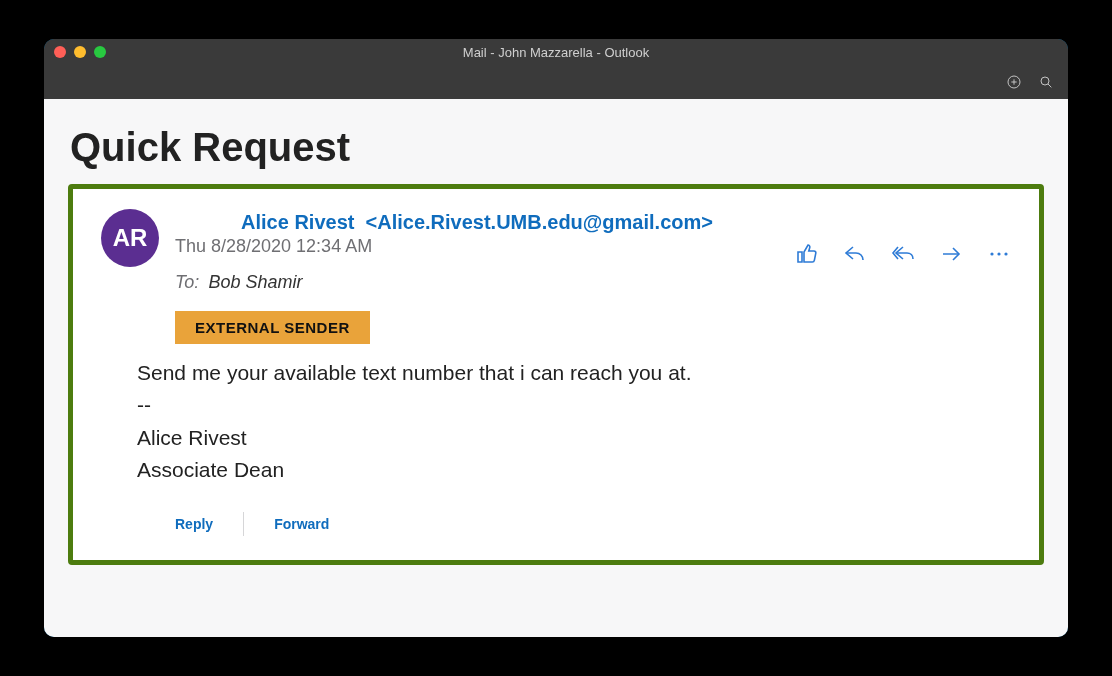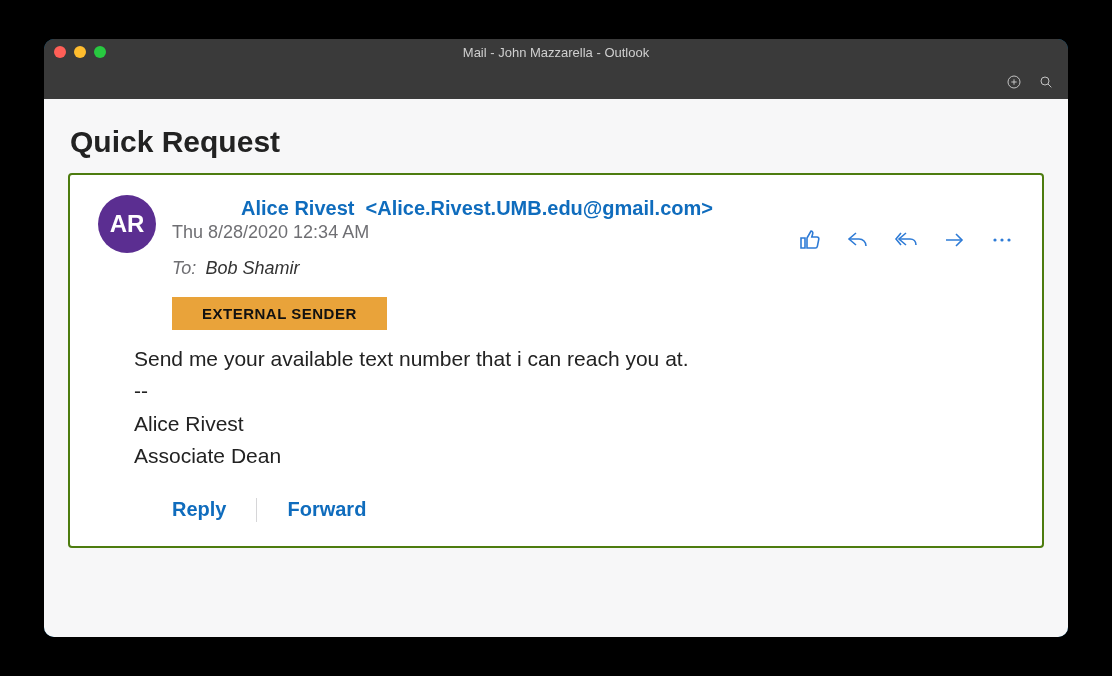--- a/index.html
+++ b/index.html
@@ -37,25 +37,25 @@
       display:flex; justify-content:flex-end; align-items:center;
       padding:0 14px; gap:16px;
     }
     .toolbar svg{width:16px;height:16px;stroke:#ccc;fill:none;stroke-width:1.4;}
     .toolbar-btn{cursor:pointer;display:flex;align-items:center;}
     .page {
       flex:1; overflow:hidden; padding:22px 24px;
       background:#f7f7f8;
     }
     .subject {
-      font-size:30px; font-weight:700; color:#222;
+      font-size:40px; font-weight:700; color:#222;
       margin:4px 2px 14px;
     }
     .card {
-      background:#fff; border:2px solid #4d7c0f; border-radius:4px;
+      background:#fff; border:5px solid #4d7c0f; border-radius:4px;
       padding:20px 28px 24px;
     }
     .header-row { display:flex; gap:16px; }
     .avatar {
       width:58px; height:58px; border-radius:50%;
       background:#5b2e91; color:#fff; display:flex;
       align-items:center; justify-content:center;
       font-size:24px; font-weight:600; flex-shrink:0;
     }
     .head-texts { flex:1; margin-top:2px; }
@@ -63,25 +63,25 @@
     .date-line { font-size:18px; color:#6f6f73; margin-top:2px; }
     .to-line { font-size:18px; margin-top:15px;font-style:italic; }
     .to-line .lbl { color:#6f6f73; margin-right:4px;}
     .to-line .val { color:#333; }
     .actions { display:flex; gap:24px; margin-top:6px; }
     .act { cursor:pointer; display:flex; align-items:center; justify-content:center; }
     .act svg { width:24px; height:24px; stroke:#2e7bd6; fill:none; stroke-width:1.6; }
     .ext-badge {
       display:inline-block; margin:18px 8px 14px 74px;
       background:#e9a33a; color:#111; font-weight:700;
-      font-size:15px; letter-spacing:.5px; padding:8px 30px;
+      font-size:15px; letter-spacing:.5px; padding:8px 20px;
     }
     .body-block { margin-left:36px; font-size:21px; color:#222; line-height:1.45; }
     .body-block p { margin-bottom:2px; }
-    .footer-links { margin:26px 0 0 74px; display:flex; align-items:center; gap:30px; font-size:20px; }
+    .footer-links { margin:26px 0 0 74px; display:flex; align-items:center; gap:30px; font-size:14px; }
     .footer-links a { color:#0f6cbd; font-weight:600; text-decoration:none; cursor:pointer;}
     .sep { width:1px; height:24px; background:#d6d6d8; }
   </style>
 </head>
 <body>
 
 <div class="window">
 
   <div class="titlebar">
     <div class="dots">

